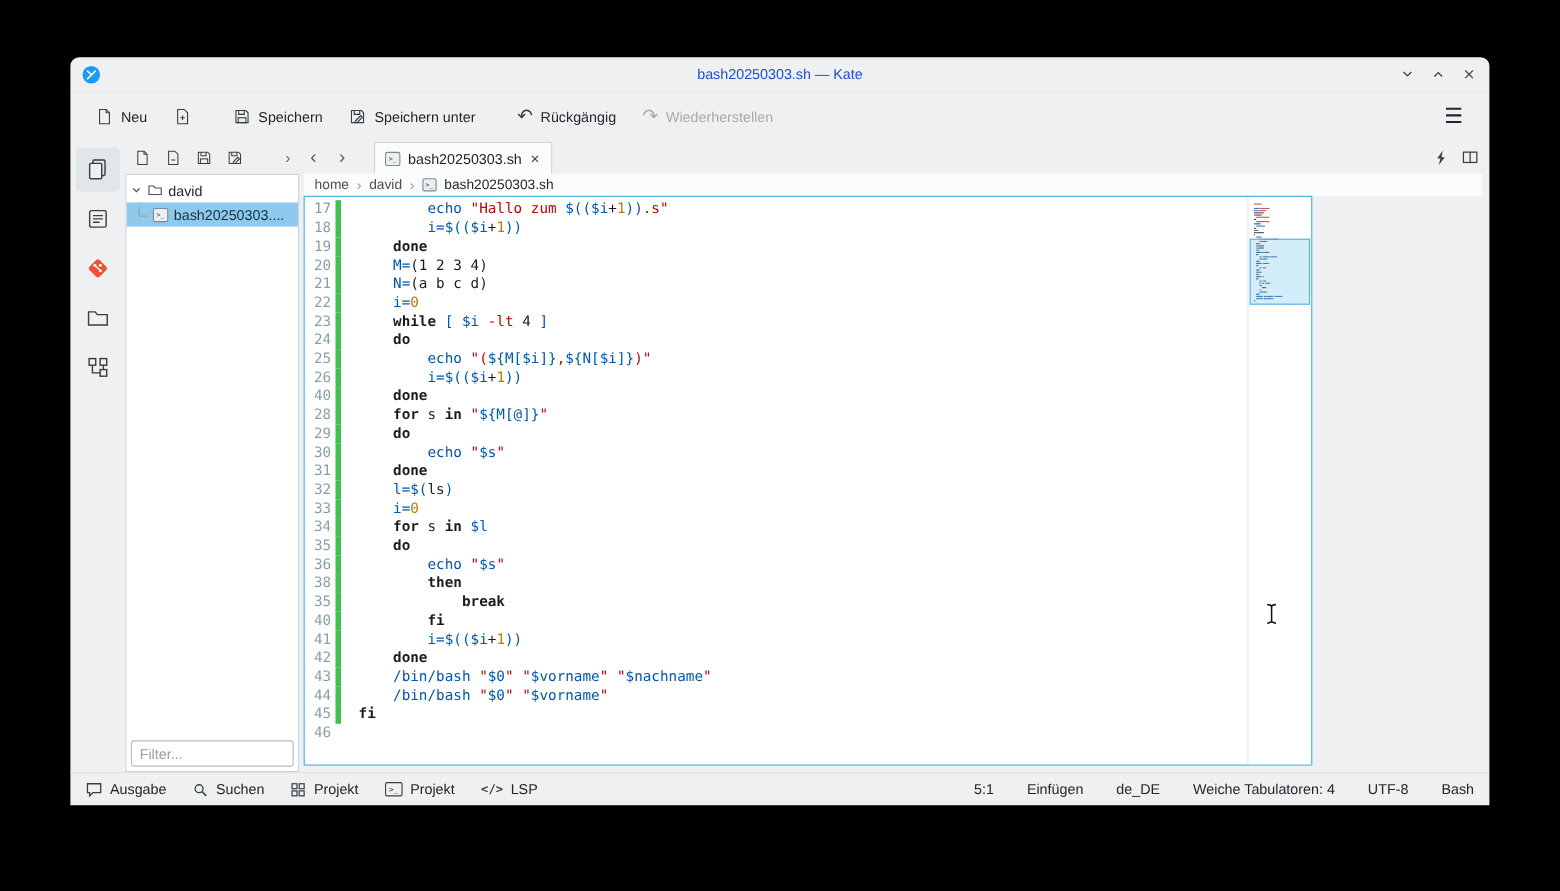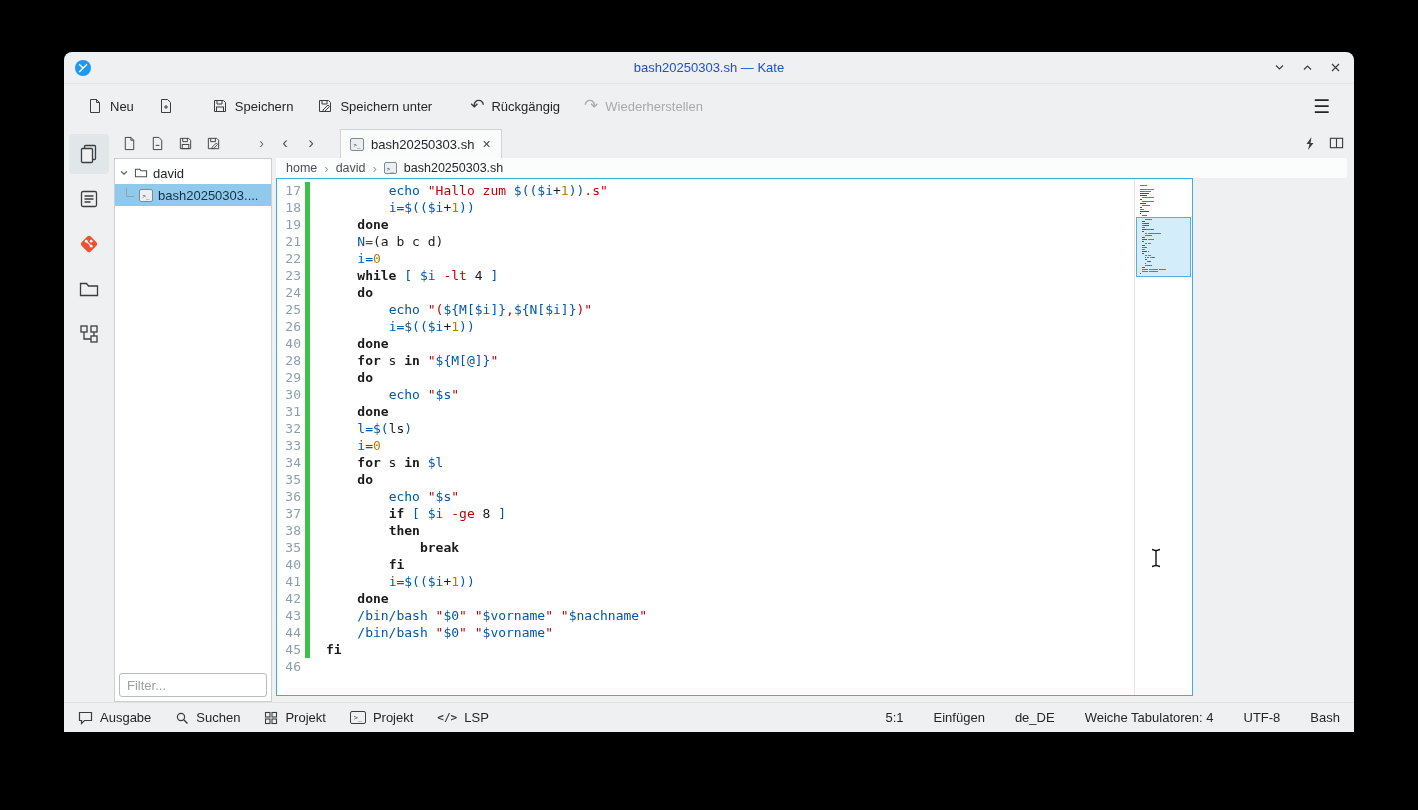--- a/index.html
+++ b/index.html
@@ -358,20 +358,25 @@
           <span class="line-number">18</span>
           <span class="saved-marker on"></span>
           <span class="code-text"><span class="tok-p">        </span><span class="tok-v">i=$(($i</span><span class="tok-p">+</span><span class="tok-n">1</span><span class="tok-v">))</span></span>
         </div>
         <div class="code-line">
           <span class="line-number">19</span>
           <span class="saved-marker on"></span>
           <span class="code-text"><span class="tok-p">    </span><span class="tok-k">done</span></span>
         </div>
         <div class="code-line">
+          <span class="line-number">20</span>
+          <span class="saved-marker on"></span>
+          <span class="code-text"><span class="tok-p">    </span><span class="tok-v">M=</span><span class="tok-p">(1 2 3 4)</span></span>
+        </div>
+        <div class="code-line">
           <span class="line-number">21</span>
           <span class="saved-marker on"></span>
           <span class="code-text"><span class="tok-p">    </span><span class="tok-v">N=</span><span class="tok-p">(a b c d)</span></span>
         </div>
         <div class="code-line">
           <span class="line-number">22</span>
           <span class="saved-marker on"></span>
           <span class="code-text"><span class="tok-p">    </span><span class="tok-v">i=</span><span class="tok-n">0</span></span>
         </div>
         <div class="code-line">
@@ -436,25 +441,20 @@
         </div>
         <div class="code-line">
           <span class="line-number">35</span>
           <span class="saved-marker on"></span>
           <span class="code-text"><span class="tok-p">    </span><span class="tok-k">do</span></span>
         </div>
         <div class="code-line">
           <span class="line-number">36</span>
           <span class="saved-marker on"></span>
           <span class="code-text"><span class="tok-p">        </span><span class="tok-v">echo</span><span class="tok-p"> </span><span class="tok-s">"</span><span class="tok-v">$s</span><span class="tok-s">"</span></span>
-        </div>
-        <div class="code-line">
-          <span class="line-number">37</span>
-          <span class="saved-marker on"></span>
-          <span class="code-text"><span class="tok-p">        </span><span class="tok-k">if</span><span class="tok-p"> </span><span class="tok-v">[</span><span class="tok-p"> </span><span class="tok-v">$i</span><span class="tok-p"> </span><span class="tok-o">-ge</span><span class="tok-p"> 8 </span><span class="tok-v">]</span></span>
         </div>
         <div class="code-line">
           <span class="line-number">38</span>
           <span class="saved-marker on"></span>
           <span class="code-text"><span class="tok-p">        </span><span class="tok-k">then</span></span>
         </div>
         <div class="code-line">
           <span class="line-number">35</span>
           <span class="saved-marker on"></span>
           <span class="code-text"><span class="tok-p">            </span><span class="tok-k">break</span></span>

